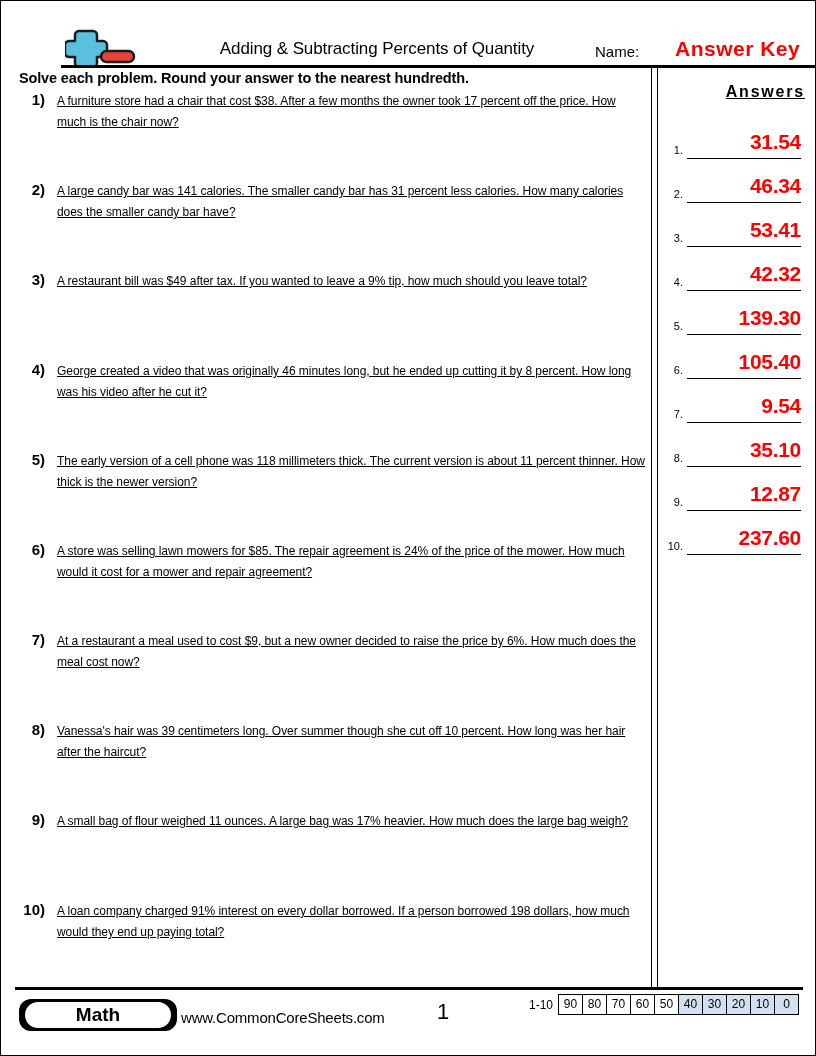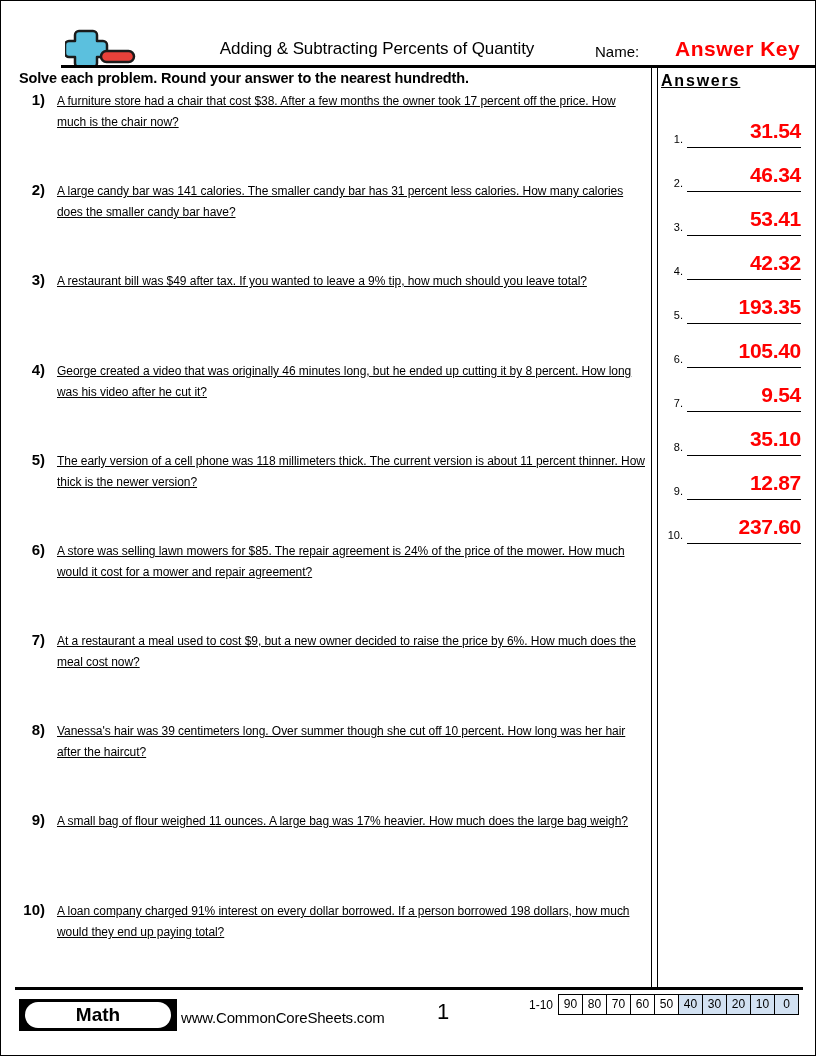--- a/index.html
+++ b/index.html
@@ -112,26 +112,26 @@
     text-decoration: underline;
   }
 
   
   #answers-col {
     position: absolute;
     left: 660px; top: 67px;
     width: 144px;
   }
   #answers-title {
-    text-align: left;
+    text-align: right;
     font-size: 16px;
     font-weight: bold;
     letter-spacing: 1.8px;
     text-decoration: underline;
-    padding-top: 4px;
+    padding-top: 15px;
   }
   #answers-list {
     margin-top: 14px;
   }
   .answer-row {
     position: relative;
     height: 44px;
   }
   .answer-index {
     position: absolute;
@@ -164,20 +164,21 @@
     background: #000000;
   }
   #math-badge {
     position: absolute;
     left: 18px; top: 998px;
     width: 158px; height: 32px;
     background: #000000;
     display: flex;
     align-items: center;
     justify-content: center;
+    border-radius: 12px;
   }
   #math-pill {
     width: 146px; height: 26px;
     background: #ffffff;
     border-radius: 13px;
     display: flex;
     align-items: center;
     justify-content: center;
     font-size: 19px;
     font-weight: bold;
@@ -309,21 +310,21 @@
       <div class="answer-row">
         <div class="answer-index">3.</div>
         <div class="answer-blank"><span class="answer-value">53.41</span></div>
       </div>
       <div class="answer-row">
         <div class="answer-index">4.</div>
         <div class="answer-blank"><span class="answer-value">42.32</span></div>
       </div>
       <div class="answer-row">
         <div class="answer-index">5.</div>
-        <div class="answer-blank"><span class="answer-value">193.35</span></div>
+        <div class="answer-blank"><span class="answer-value">139.30</span></div>
       </div>
       <div class="answer-row">
         <div class="answer-index">6.</div>
         <div class="answer-blank"><span class="answer-value">105.40</span></div>
       </div>
       <div class="answer-row">
         <div class="answer-index">7.</div>
         <div class="answer-blank"><span class="answer-value">9.54</span></div>
       </div>
       <div class="answer-row">

